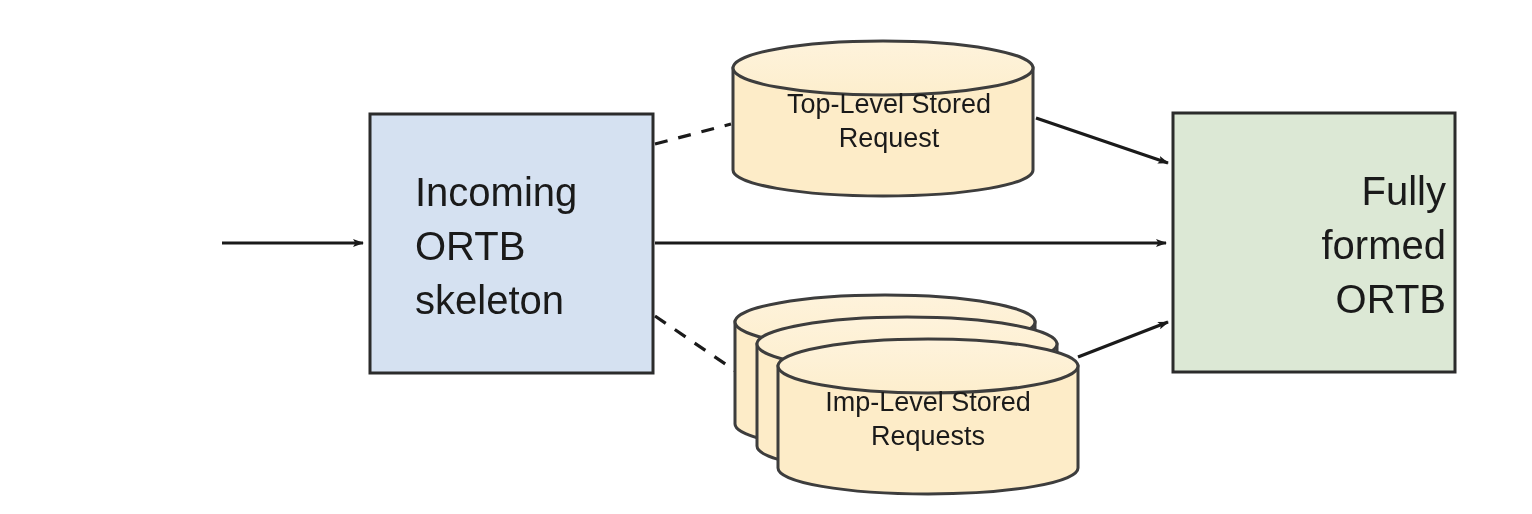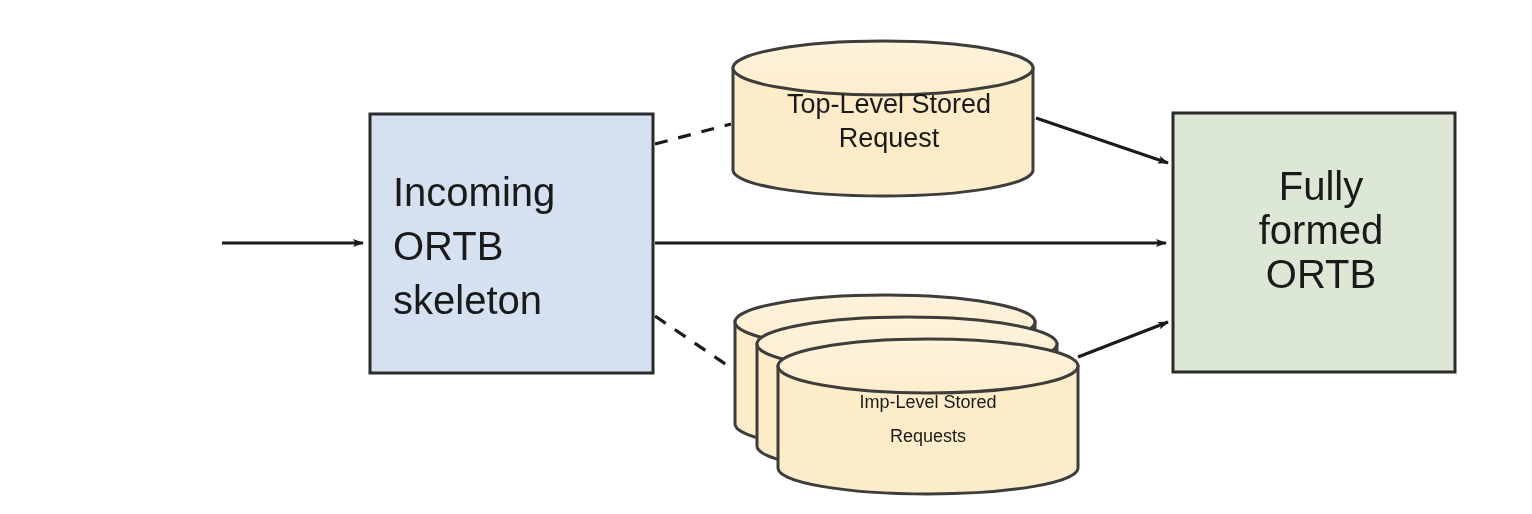--- a/index.html
+++ b/index.html
@@ -33,54 +33,54 @@
     left: 50px;
     top: 186px;
     width: 170px;
     font-size: 40px;
     line-height: 48px;
     text-align: left;
     color: #1a1a1a;
   }
   
   #process-label {
-    left: 393px;
+    left: 415px;
     top: 165px;
     width: 250px;
     font-size: 40px;
     line-height: 54px;
     text-align: left;
     color: #1a1a1a;
   }
   
   #output-label {
     left: 1196px;
     top: 164px;
     width: 250px;
     font-size: 40px;
-    line-height: 44px;
-    text-align: center;
+    line-height: 54px;
+    text-align: right;
     color: #1a1a1a;
   }
   
   #top-store-label {
     left: 735px;
     top: 87px;
     width: 296px;
     font-size: 27px;
     line-height: 34px;
     text-align: center;
     color: #1a1a1a;
     margin-left: 6px;
   }
   #imp-store-label {
     left: 780px;
     top: 385px;
     width: 296px;
-    font-size: 18px;
+    font-size: 27px;
     line-height: 34px;
     text-align: center;
     color: #1a1a1a;
   }
 </style>
 </head>
 <body>
 
 <div id="canvas">
 

